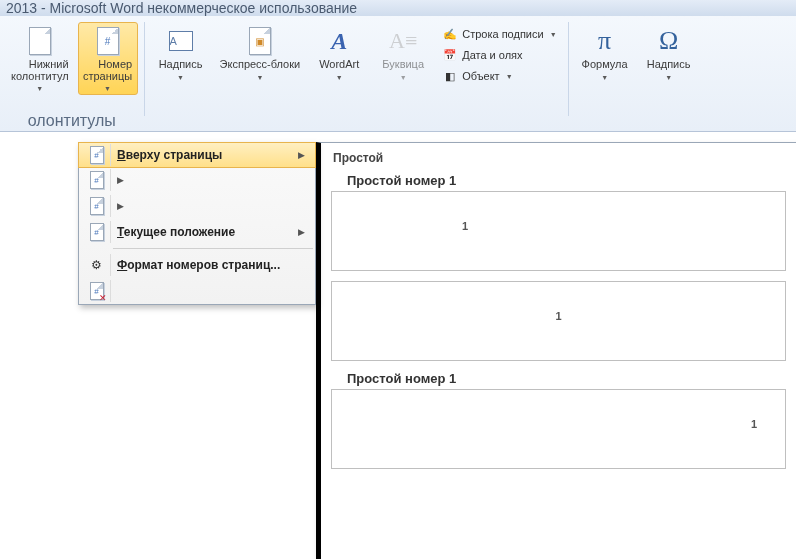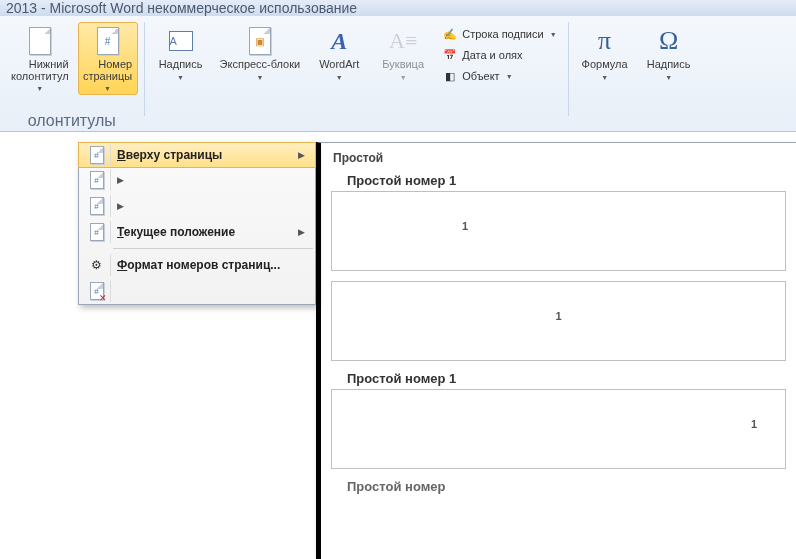--- a/index.html
+++ b/index.html
@@ -202,14 +202,13 @@
           <span class="g-num center">1</span>
         </div>
       </div>
       <div class="g-item">
         <div class="g-item-title">Простой номер 1</div>
         <div class="g-preview">
           <span class="g-num right">1</span>
         </div>
       </div>
     </div>
-  <div class="g-item-title" style="color:#666">Простой номер</div>
 </div>
 
 </body></html>

